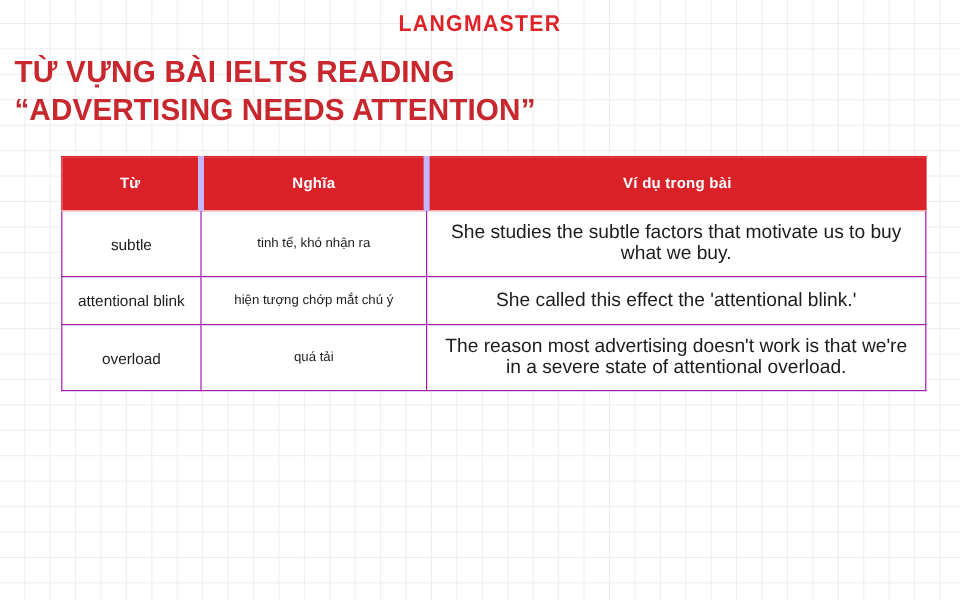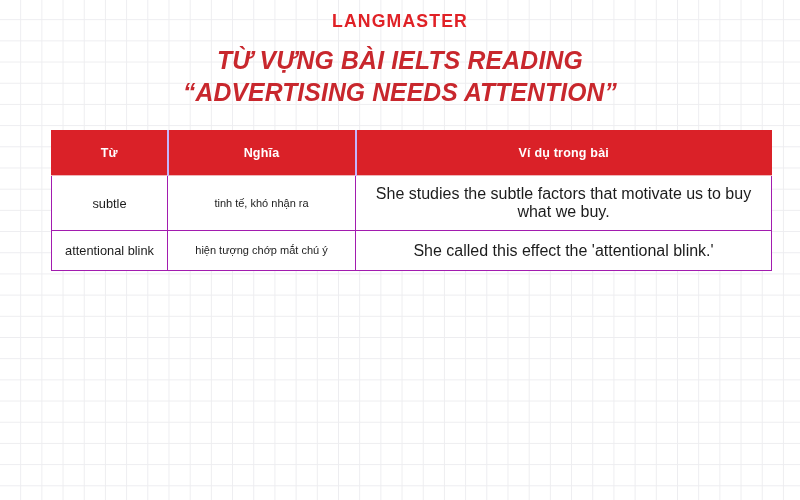--- a/index.html
+++ b/index.html
@@ -38,23 +38,21 @@
     color: #E02126;
     font-family: "Liberation Sans", sans-serif;
     transform: scaleX(0.93);
   }
 
   .title-block {
     position: absolute;
     top: 44px;
     left: 0;
     right: 0;
-    text-align: center;
     color: #C8272D;
-    font-style: italic;
   }
   .title-line {
     font-size: 25.5px;
     font-weight: bold;
     line-height: 32px;
     letter-spacing: 0.2px;
     transform: scaleX(0.97);
   }
   .title-line.second {
     font-size: 25.5px;
@@ -88,21 +86,21 @@
     background: #DA2128;
     color: #ffffff;
     font-size: 12.5px;
     font-weight: bold;
     height: 32px;
     border: 1px solid #DA2128;
     border-bottom: 1px solid #F0B5B8;
     letter-spacing: 0.2px;
   }
   .vocab-table thead th + th {
-    border-left: 2px solid #c4b5fd;
+    border-left: 5px solid #c4b5fd;
   }
 
   .cell-term {
     font-size: 12.8px;
     line-height: 17px;
   }
   .cell-meaning {
     font-size: 11px;
     line-height: 17px;
   }
@@ -145,16 +143,21 @@
       <tr class="r-tall">
         <td class="cell-term">subtle</td>
         <td class="cell-meaning">tinh tế, khó nhận ra</td>
         <td class="cell-example">She studies the subtle factors that motivate us to buy what we buy.</td>
       </tr>
       <tr class="r-short">
         <td class="cell-term">attentional blink</td>
         <td class="cell-meaning">hiện tượng chớp mắt chú ý</td>
         <td class="cell-example">She called this effect the 'attentional blink.'</td>
       </tr>
+      <tr class="r-tall">
+        <td class="cell-term">overload</td>
+        <td class="cell-meaning">quá tải</td>
+        <td class="cell-example">The reason most advertising doesn't work is that we're in a severe state of attentional overload.</td>
+      </tr>
     </tbody>
   </table>
 
 </div>
 
 </body></html>

